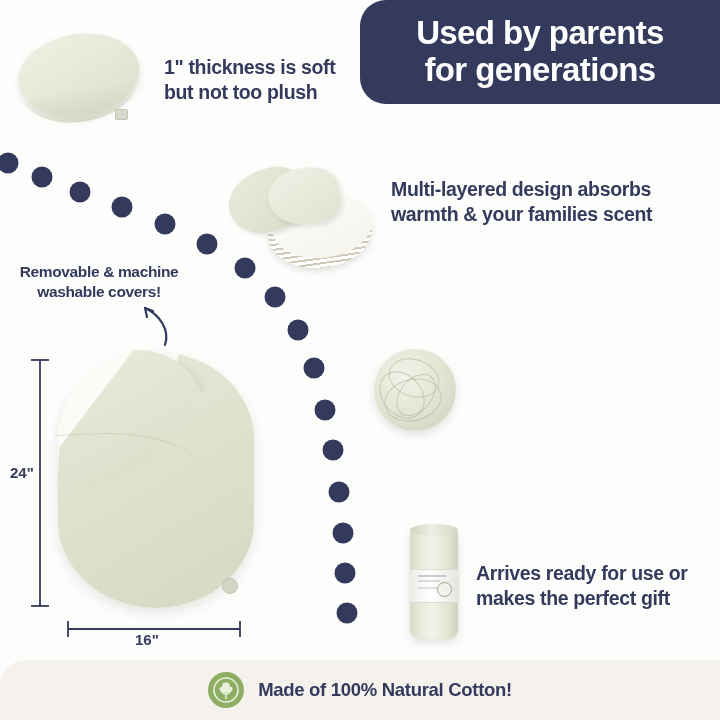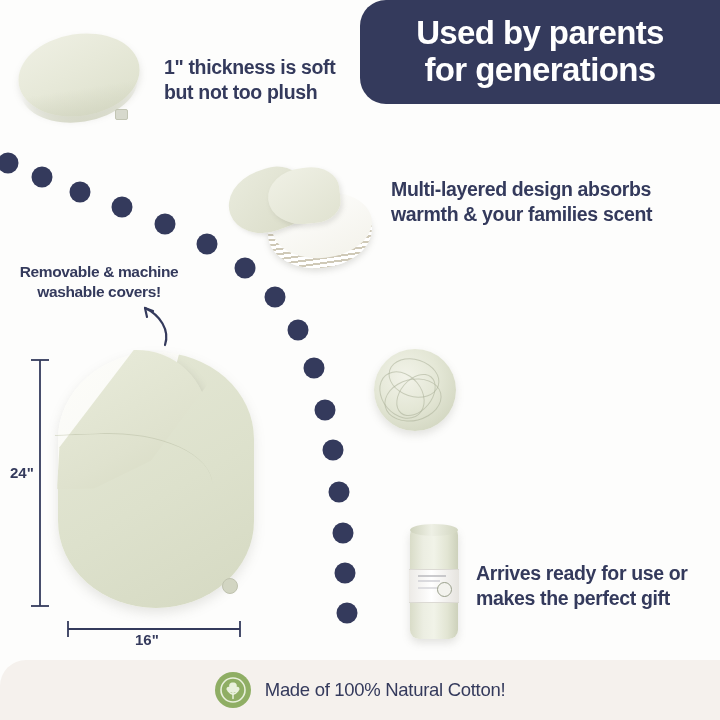--- a/index.html
+++ b/index.html
@@ -177,21 +177,21 @@
     position:absolute;left:0;top:660px;width:720px;height:60px;
     background:#f5f1ed;border-top-left-radius:26px;
     display:flex;align-items:center;justify-content:center;gap:14px;
   }
   .cotton-badge{
     width:36px;height:36px;border-radius:50%;
     background:#8fae64;display:flex;align-items:center;justify-content:center;
     flex:0 0 auto;
   }
   .footer-text{
-    color:#343a5c;font-size:18.5px;font-weight:normal;letter-spacing:-0.3px;
+    color:#343a5c;font-size:18.5px;font-weight:bold;letter-spacing:-0.3px;
   }
 
   
   .dim-label{
     position:absolute;color:#343a5c;font-weight:bold;font-size:15px;
   }
   #dim-label-height{left:10px;top:464px;}
   #dim-label-width{left:135px;top:631px;}
 </style>
 </head>

